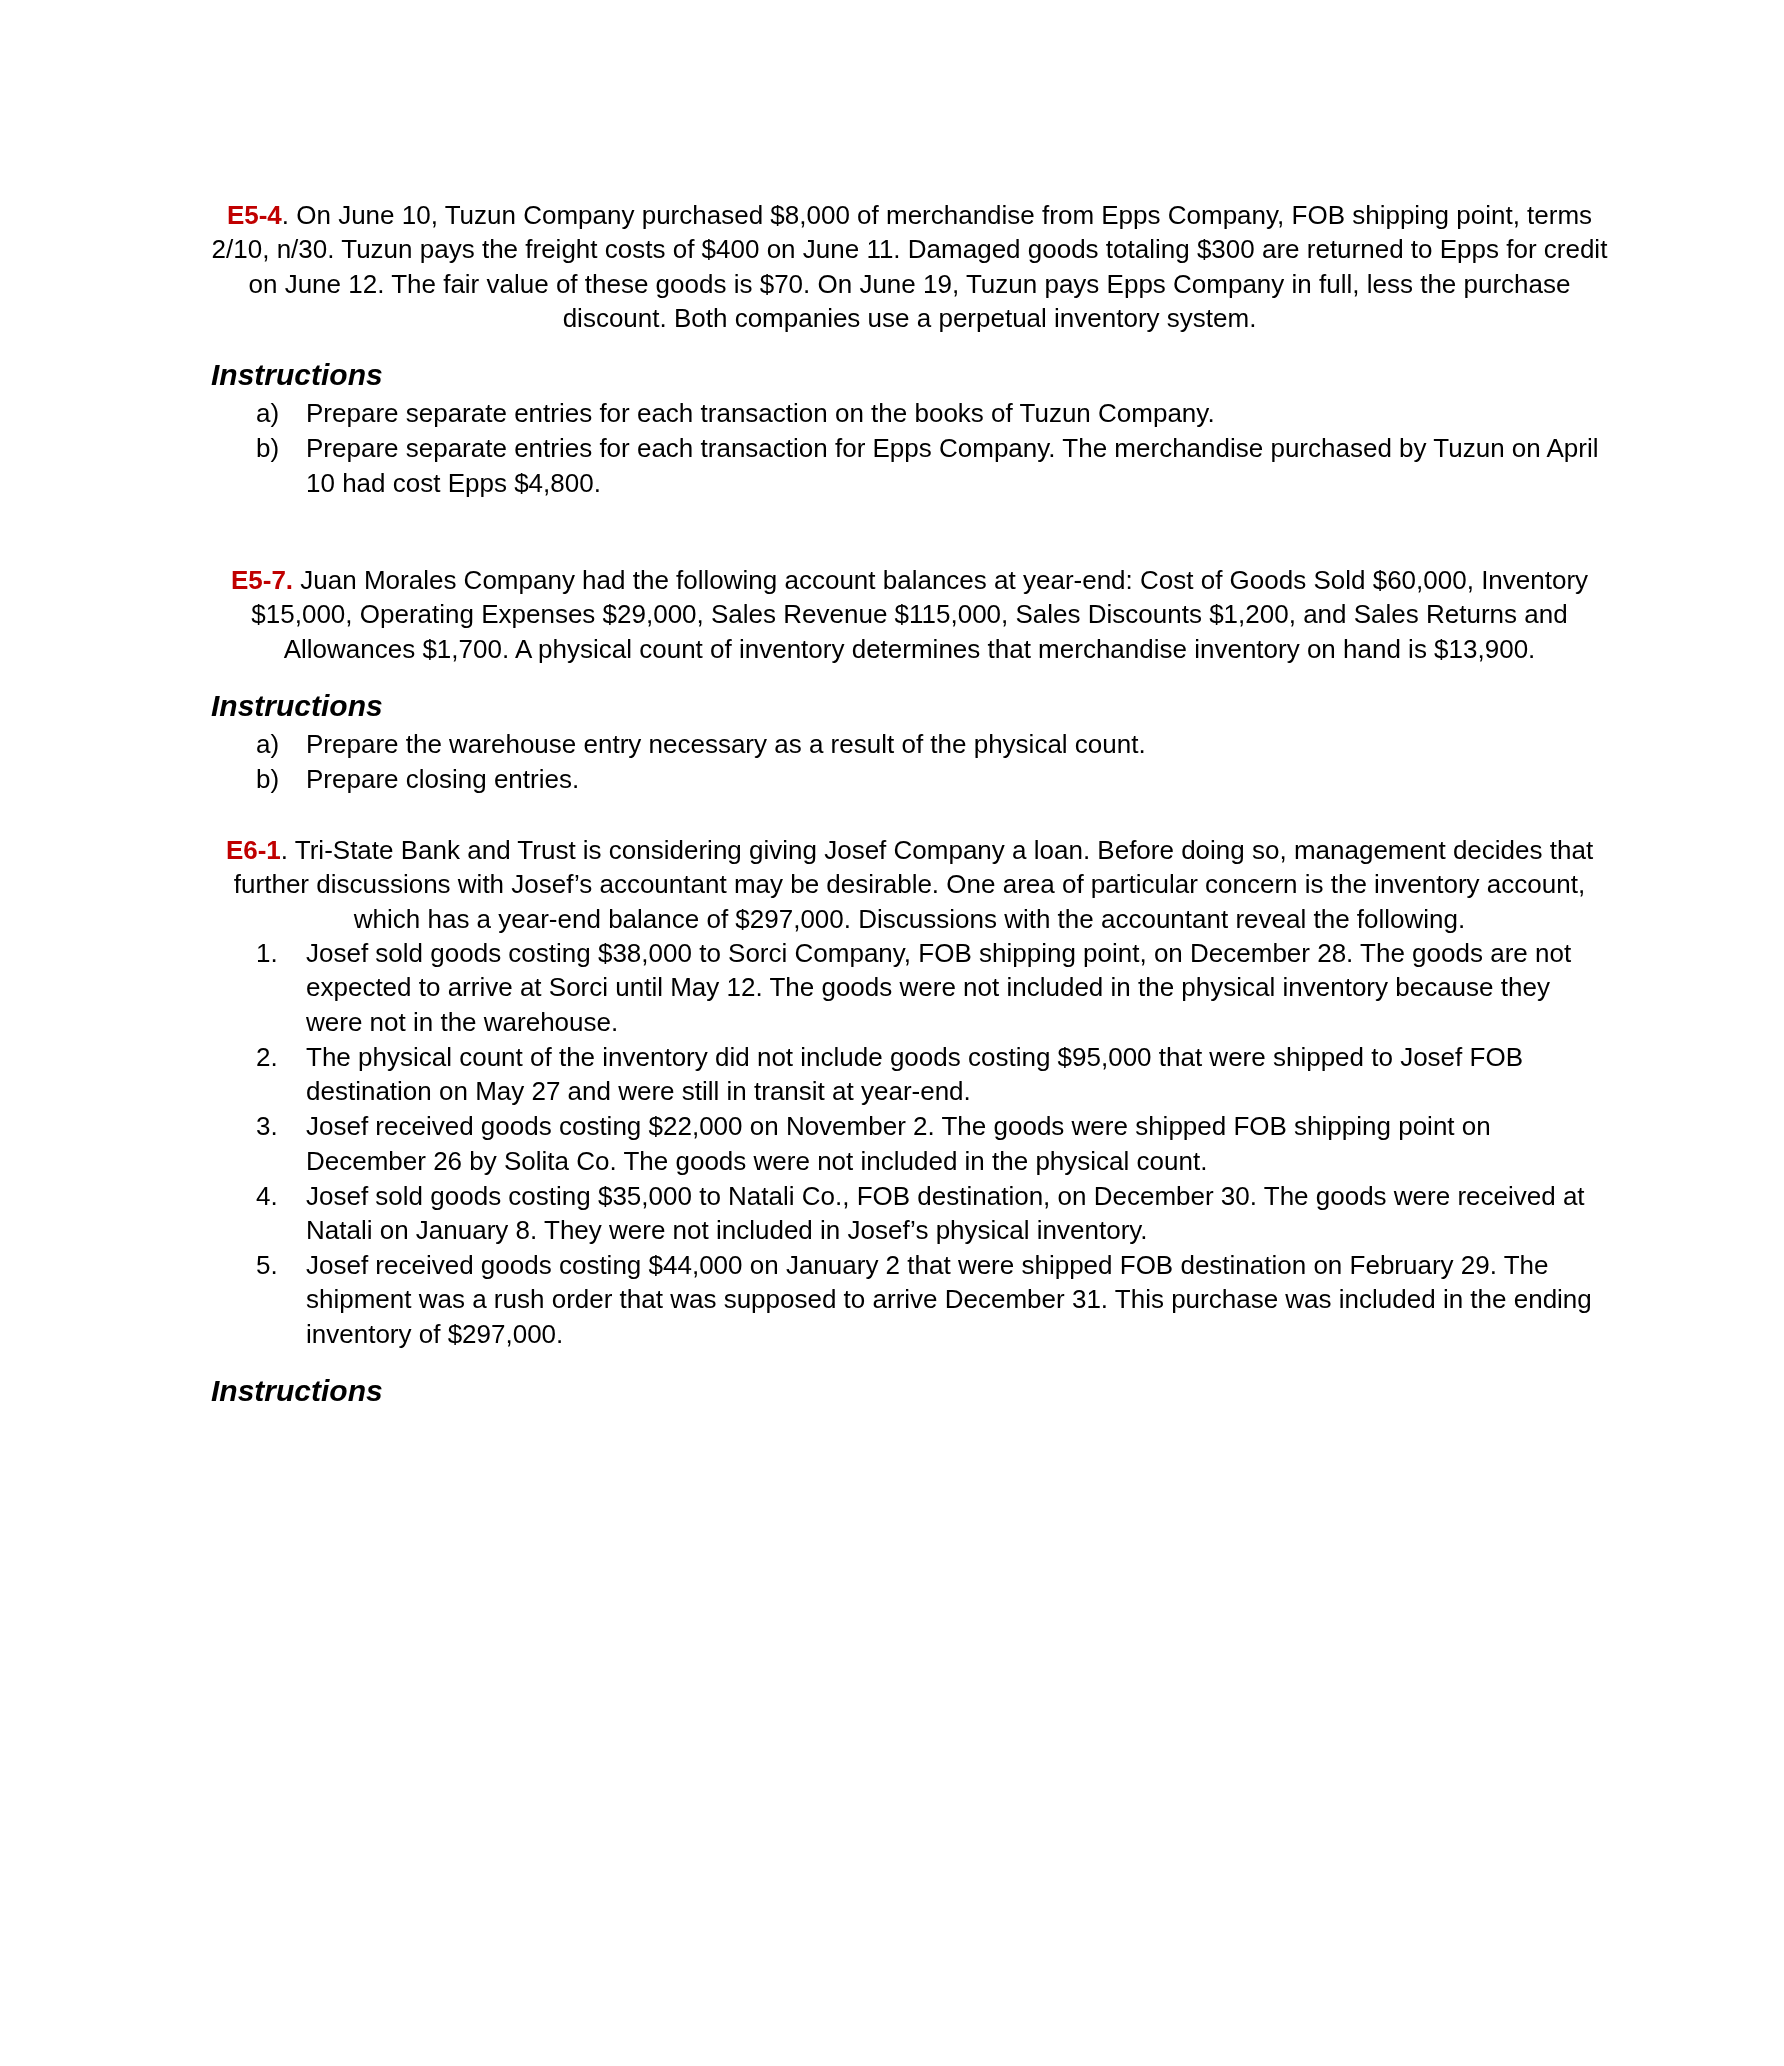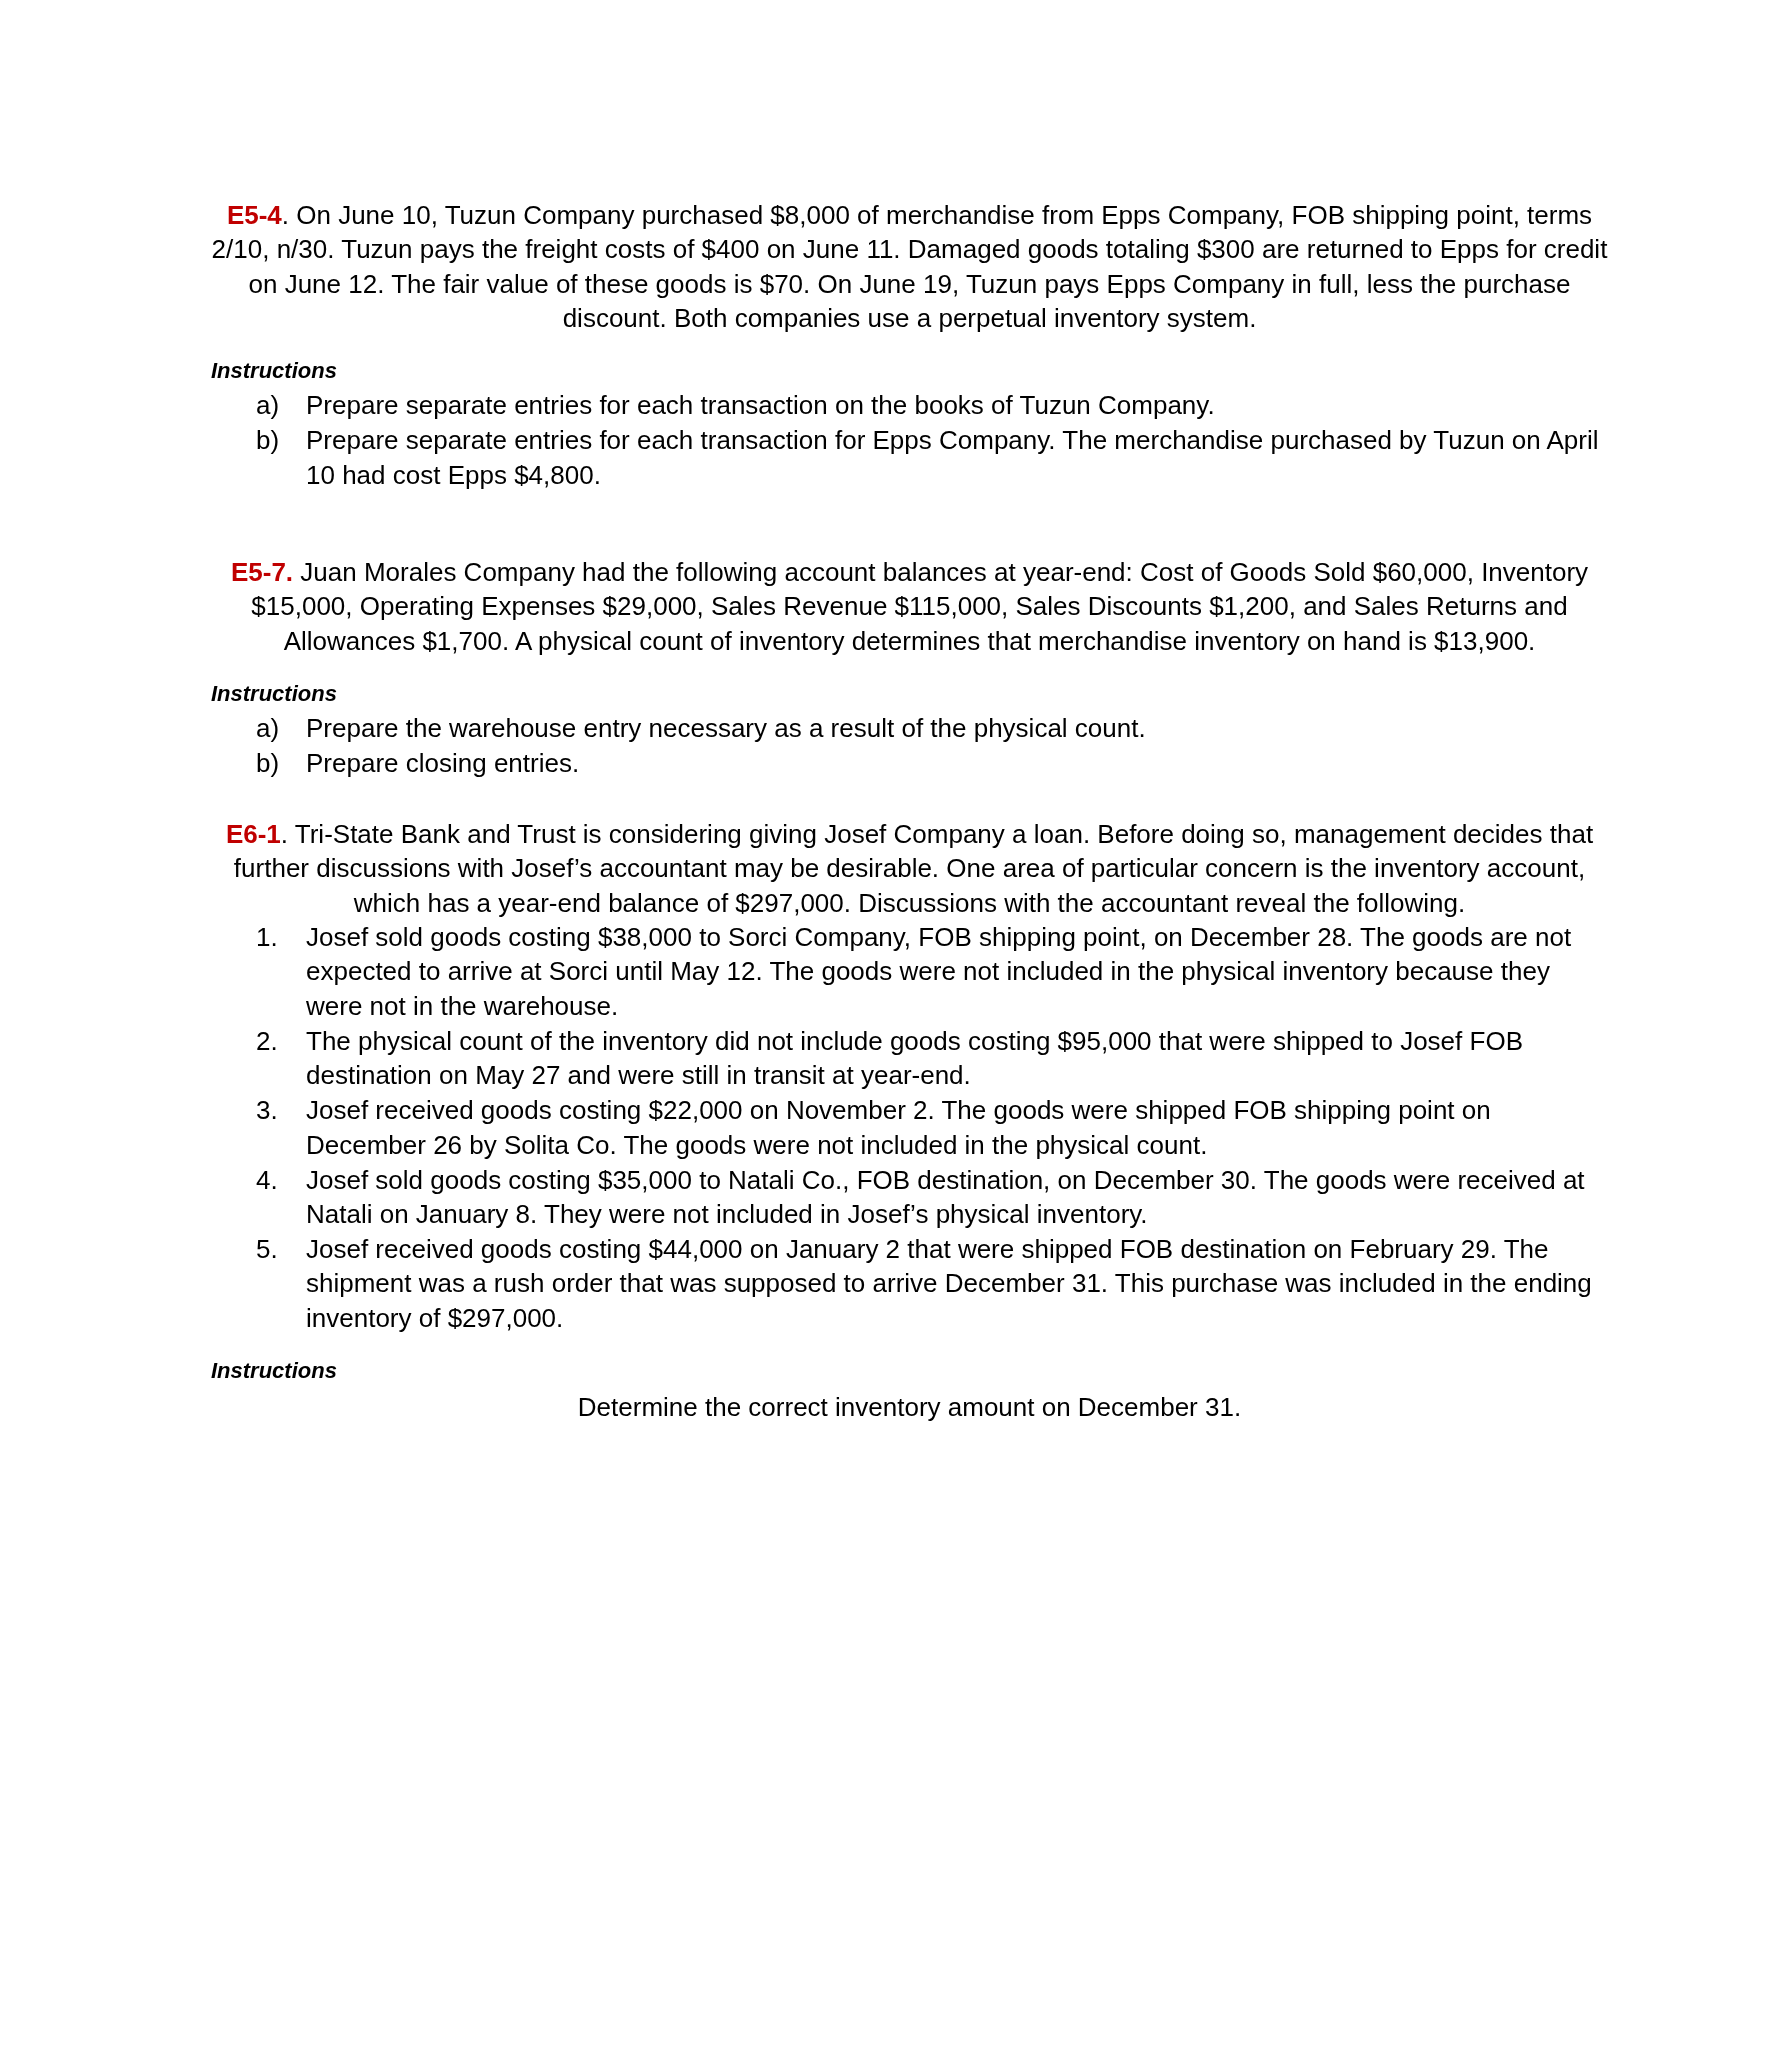--- a/index.html
+++ b/index.html
@@ -31,21 +31,21 @@
     color: #c00000;
     font-weight: bold;
   }
   .para {
     margin-bottom: 0;
     text-align: center;
   }
   .instructions-head {
     font-style: italic;
     font-weight: bold;
-    font-size: 22px;
+    font-size: 30px;
     margin: 23px 0 4.1px 0;
   }
   ol.alpha, ol.num {
     margin: 0;
     padding-left: 0;
     list-style: none;
   }
   ol.alpha > li, ol.num > li {
     display: flex;
     margin-bottom: 0.8px;
@@ -132,18 +132,17 @@
         <span class="item-text">Josef sold goods costing $35,000 to Natali Co., FOB destination, on December 30. The goods were received at Natali on January 8. They were not included in Josef’s physical inventory.</span>
       </li>
       <li>
         <span class="marker">5.</span>
         <span class="item-text">Josef received goods costing $44,000 on January 2 that were shipped FOB destination on February 29. The shipment was a rush order that was supposed to arrive December 31. This purchase was included in the ending inventory of $297,000.</span>
       </li>
     </ol>
 
     <div class="instructions-head">Instructions</div>
 
-    <p class="para determine">Determine the correct inventory amount on December 31.</p>
 
   </div>
 
 </div>
 
 
 </body></html>

